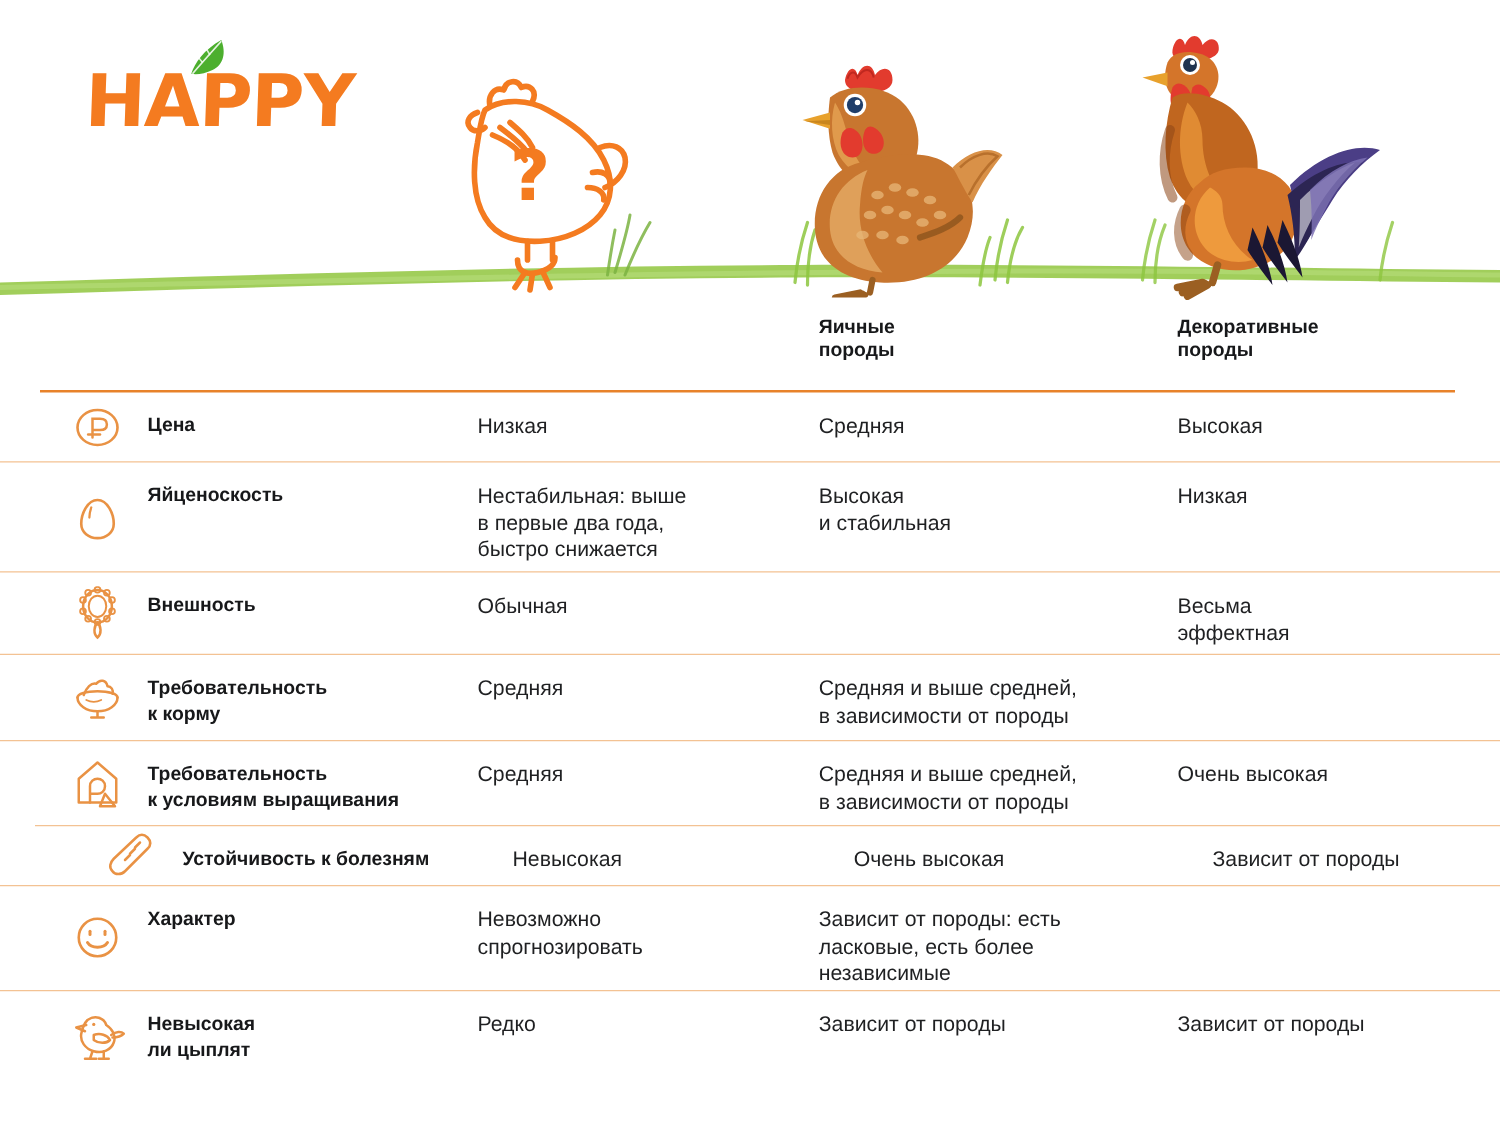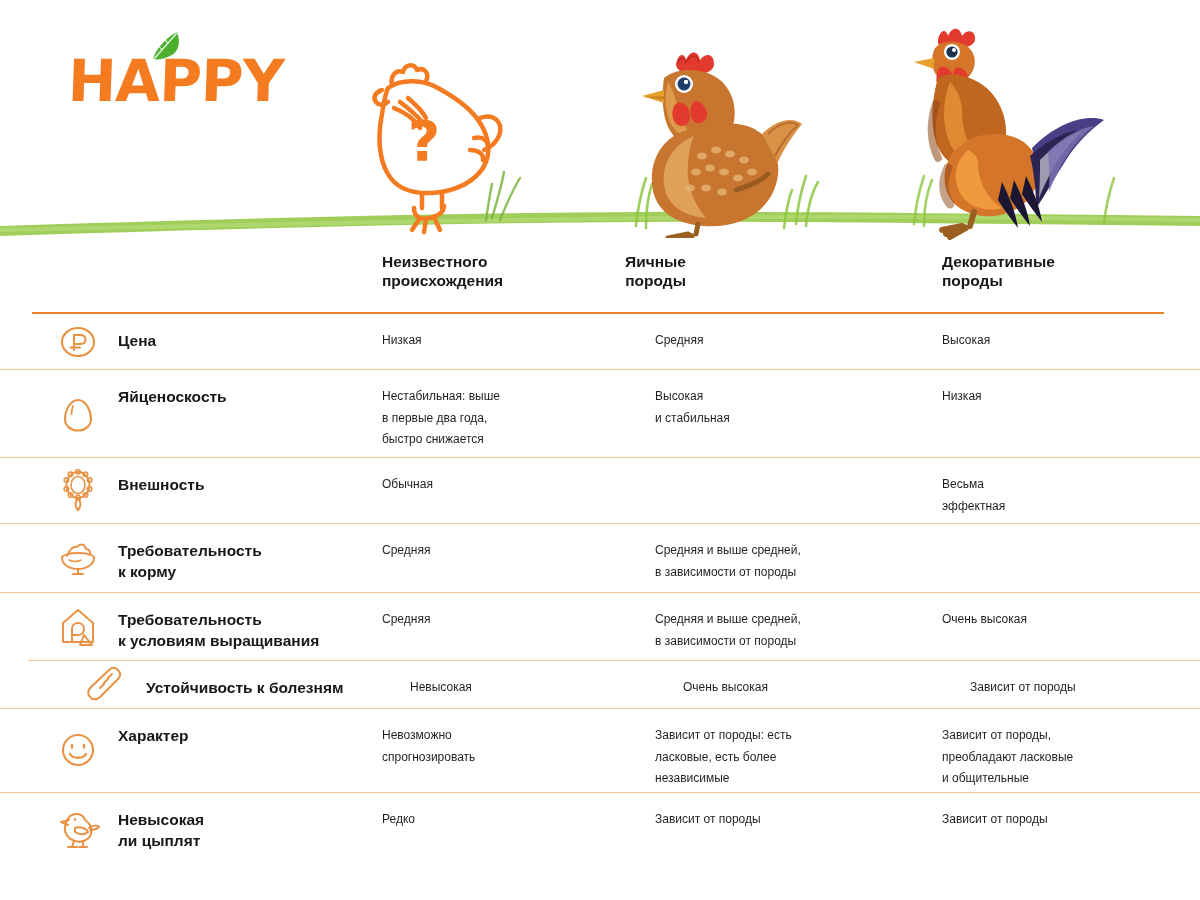--- a/index.html
+++ b/index.html
@@ -39,21 +39,21 @@
   
   .table{position:absolute;left:0;top:248px;width:1200px;}
 
   .col-headers{position:relative;height:62px;}
   .col-head{
     position:absolute;top:4px;
     font-size:15.5px;font-weight:bold;line-height:19px;
     color:#17181a;white-space:pre-line;
   }
   #col-head-0{left:382px;}
-  #col-head-1{left:625px;text-align:right;}
+  #col-head-1{left:655px;}
   #col-head-2{left:942px;}
 
   .rule-top{
     position:absolute;left:32px;top:64px;width:1132px;height:0;
     border-top:2.5px solid #E8822A;
   }
 
   .rows{position:absolute;left:0;top:66px;width:1200px;}
 
   .row{position:relative;border-top:1.4px solid #F3C293;}
@@ -61,21 +61,21 @@
 
   .row-icon{position:absolute;left:56px;top:50%;transform:translateY(-50%);
             width:44px;height:44px;}
   .row-label{
     position:absolute;left:118px;top:16px;
     font-size:15.5px;font-weight:bold;line-height:21px;
     color:#17181a;white-space:pre-line;
   }
   .cell{
     position:absolute;top:16px;
-    font-size:12px;font-weight:normal;line-height:21.5px;
+    font-size:17px;font-weight:normal;line-height:21.5px;
     color:#1f2022;white-space:pre-line;
   }
   .cell.c0{left:382px;width:260px;}
   .cell.c1{left:655px;width:275px;}
   .cell.c2{left:942px;width:225px;}
 
   
   .h1{height:55px;}
   .h2{height:87px;}
   .h3{height:65px;}
@@ -237,22 +237,20 @@
           <path d="M66 194 L62 208"></path>
           <path d="M54 208 L34 212 M56 209 L38 216 M58 210 L42 219"></path>
         </g>
       </g>
     </svg>
   </div>
 
   <div class="table">
 
     <div class="col-headers">
-      <div class="col-head" id="col-head-0">Неизвестного
-происхождения</div>
       <div class="col-head" id="col-head-1">Яичные
 породы</div>
       <div class="col-head" id="col-head-2">Декоративные
 породы</div>
       <div class="rule-top"></div>
     </div>
 
     <div class="rows">
 
       <div class="row h1">
@@ -361,23 +359,20 @@
               <path d="M28 16 L28 18.5"></path>
             <path d="M14 25 C17 30 27 30 30 25"></path>
           </g>
         </svg>
         <div class="row-label">Характер</div>
         <div class="cell c0">Невозможно
 спрогнозировать</div>
         <div class="cell c1">Зависит от породы: есть
 ласковые, есть более
 независимые</div>
-        <div class="cell c2">Зависит от породы,
-преобладают ласковые
-и общительные</div>
       </div>
 
       <div class="row h8">
         <svg class="row-icon" viewBox="0 0 44 44">
           <g fill="none" stroke="#E99244" stroke-width="2" stroke-linecap="round" stroke-linejoin="round">
             <path d="M14 10 C20 6 27 8 29 14 C34 17 37 23 35 28 C33 34 26 37 19 35 C12 33 8 27 9 21 C10 16 12 12 14 10 Z"></path>
             <path d="M13 14 L5 16 L12 19"></path>
             <circle cx="19" cy="13.5" r="1.3" fill="#E99244" stroke="none"></circle>
             <path d="M19 22 C24 20 30 22 32 26 C29 29 23 29 19 26 Z"></path>
             <path d="M33 22 C37 19 41 19 43 21 C41 23 37 24 34 24"></path>

